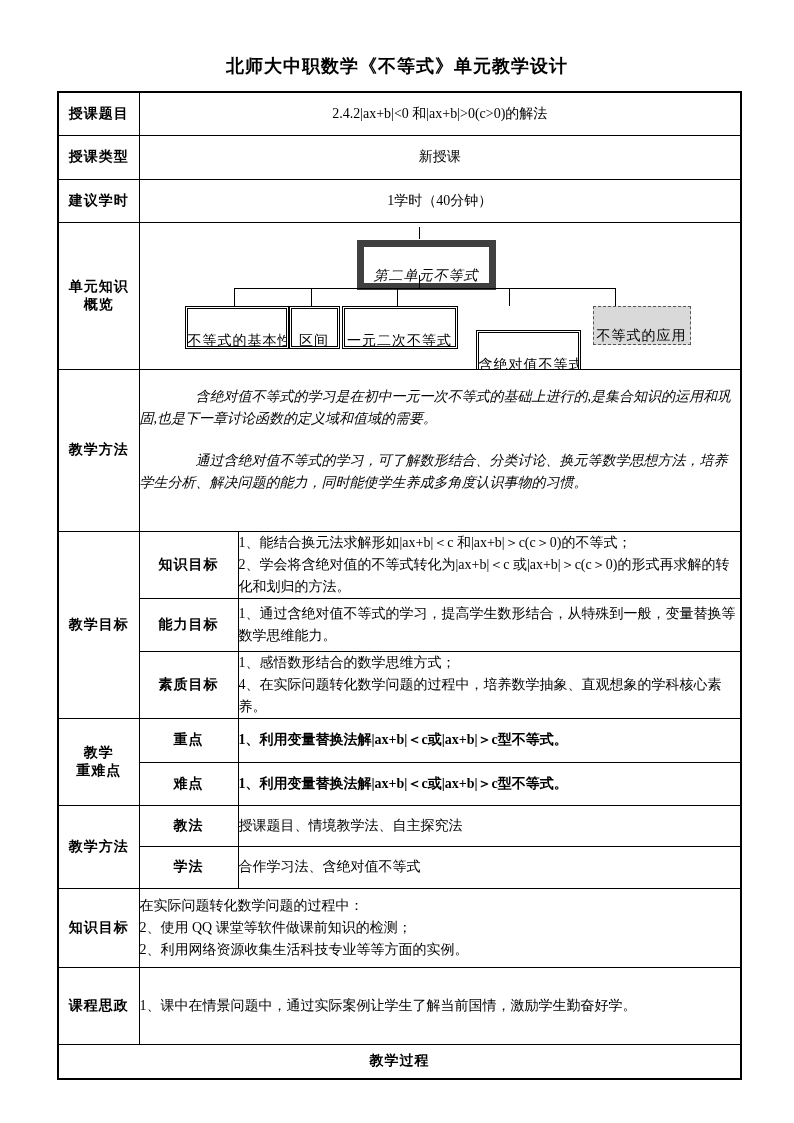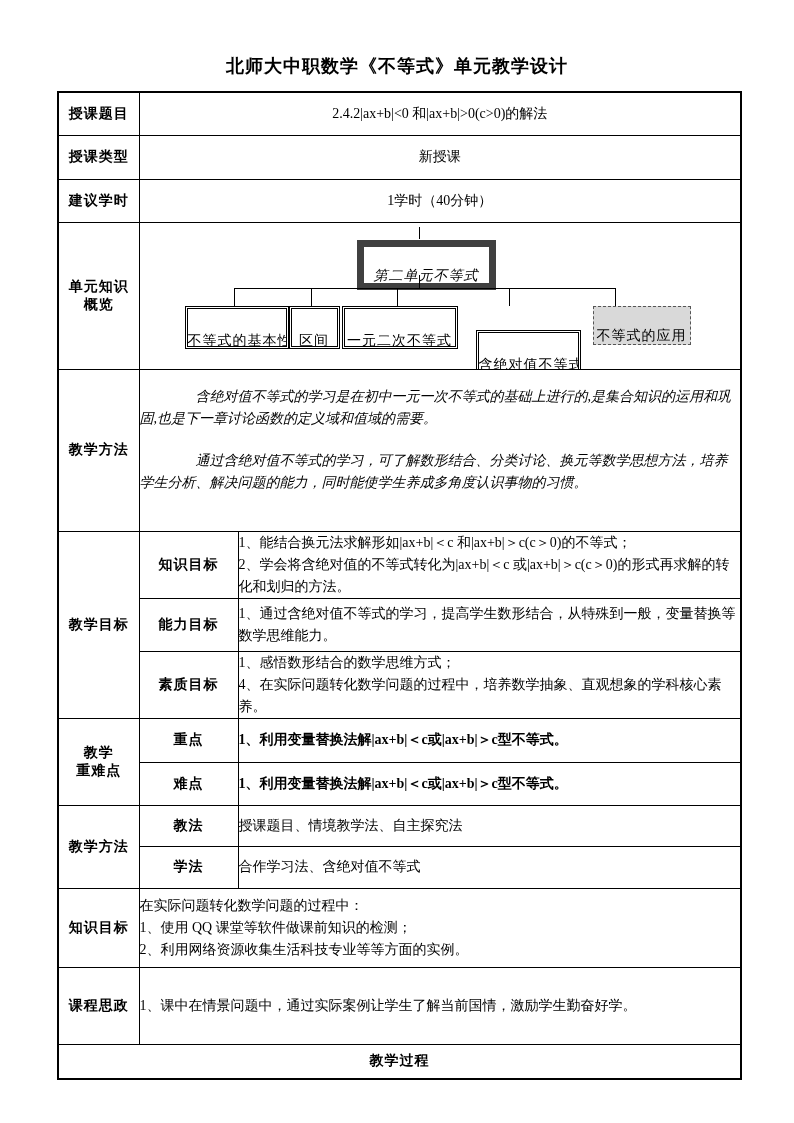--- a/index.html
+++ b/index.html
@@ -167,21 +167,21 @@
   </tr>
   <tr style="height:42px">
     <td class="lbl">学法</td>
     <td class="content-mid">合作学习法、含绝对值不等式</td>
   </tr>
 
   <tr style="height:79px">
     <td class="lbl">知识目标</td>
     <td class="res" colspan="2">
       <div>在实际问题转化数学问题的过程中：</div>
-      <div>1、使用 QQ 课堂等软件做课前知识的检测；</div>
+      <div>2、使用 QQ 课堂等软件做课前知识的检测；</div>
       <div>2、利用网络资源收集生活科技专业等等方面的实例。</div>
     </td>
   </tr>
 
   <tr style="height:77px">
     <td class="lbl">课程思政</td>
     <td class="content-mid" colspan="2">
       <div>1、课中在情景问题中，通过实际案例让学生了解当前国情，激励学生勤奋好学。</div>
     </td>
   </tr>

